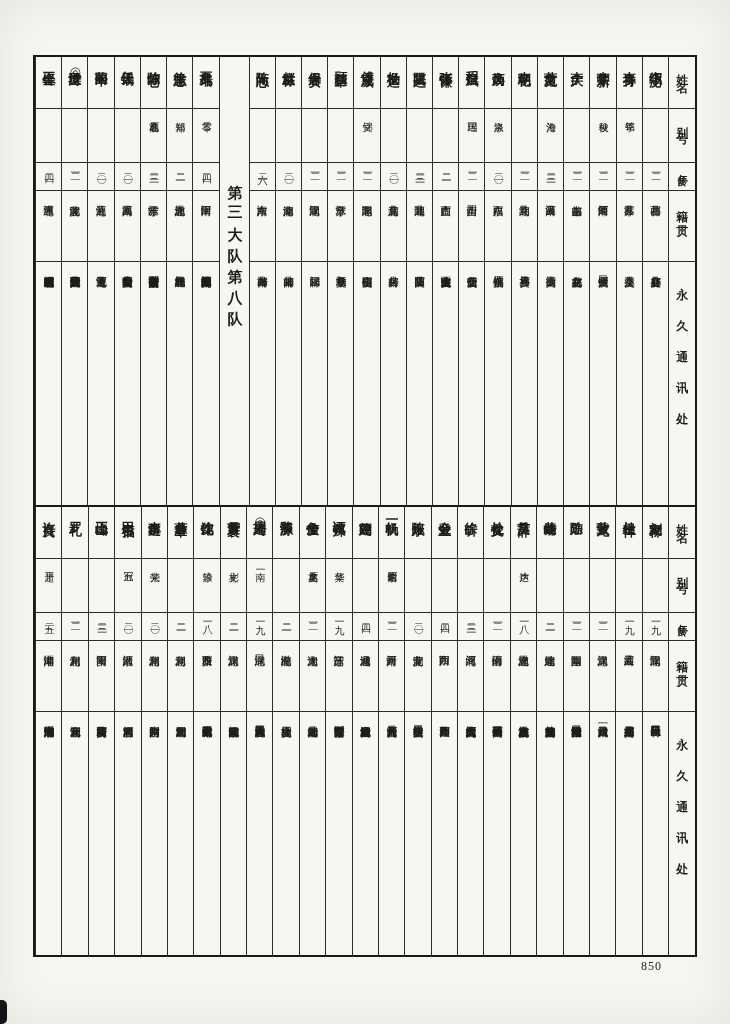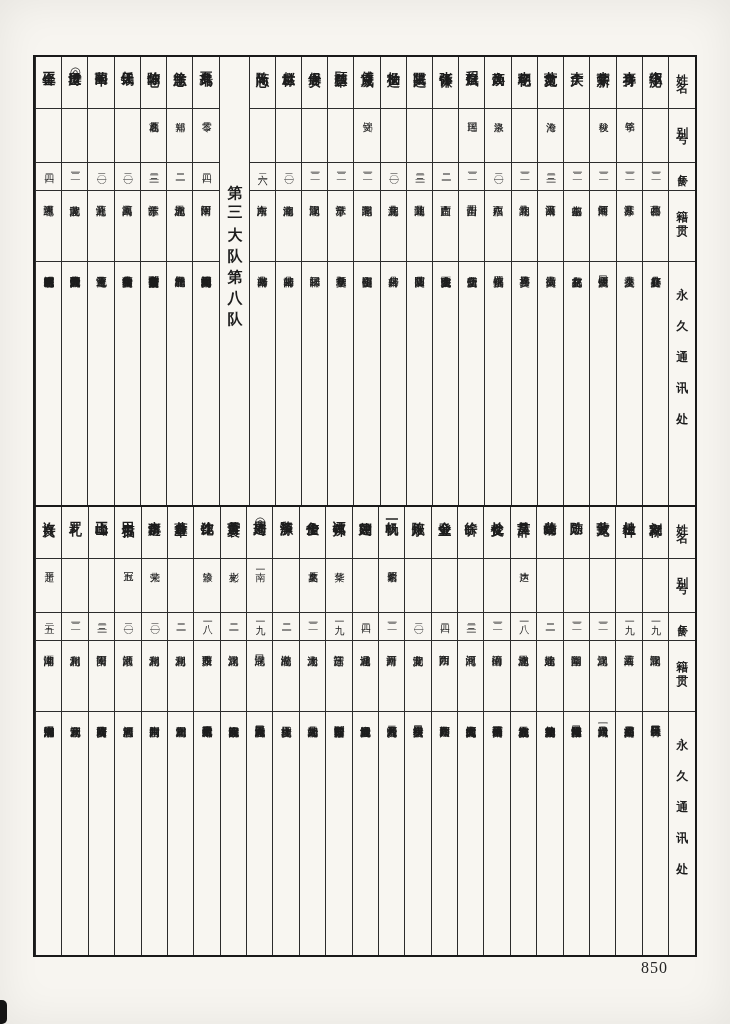--- a/index.html
+++ b/index.html
@@ -59,21 +59,21 @@
   .hv-byname { font-size:12px; letter-spacing:7px;  padding-top:3px; }
   .hv-age    { font-size:10px; letter-spacing:2px;  }
   .hv-native { font-size:12px; letter-spacing:15px; padding-top:4px; }
   .hv-addr   { font-size:12px; letter-spacing:31px; padding-top:10px; }
 
   .dv { font-size:15px; font-weight:bold; letter-spacing:21px; }
 
   .page-number {
     position:absolute; left:641px; top:959px;
     font-family:"Liberation Serif","DejaVu Serif",serif;
-    font-size:16px; letter-spacing:1px; color:#242424;
+    font-size:12px; letter-spacing:1px; color:#242424;
   }
   .scan-smudge {
     position:absolute; left:0; top:1000px; width:7px; height:24px;
     background:#141414; border-radius:0 5px 5px 0;
   }
 </style>
 </head>
 <body>
 
 <div class="page">

